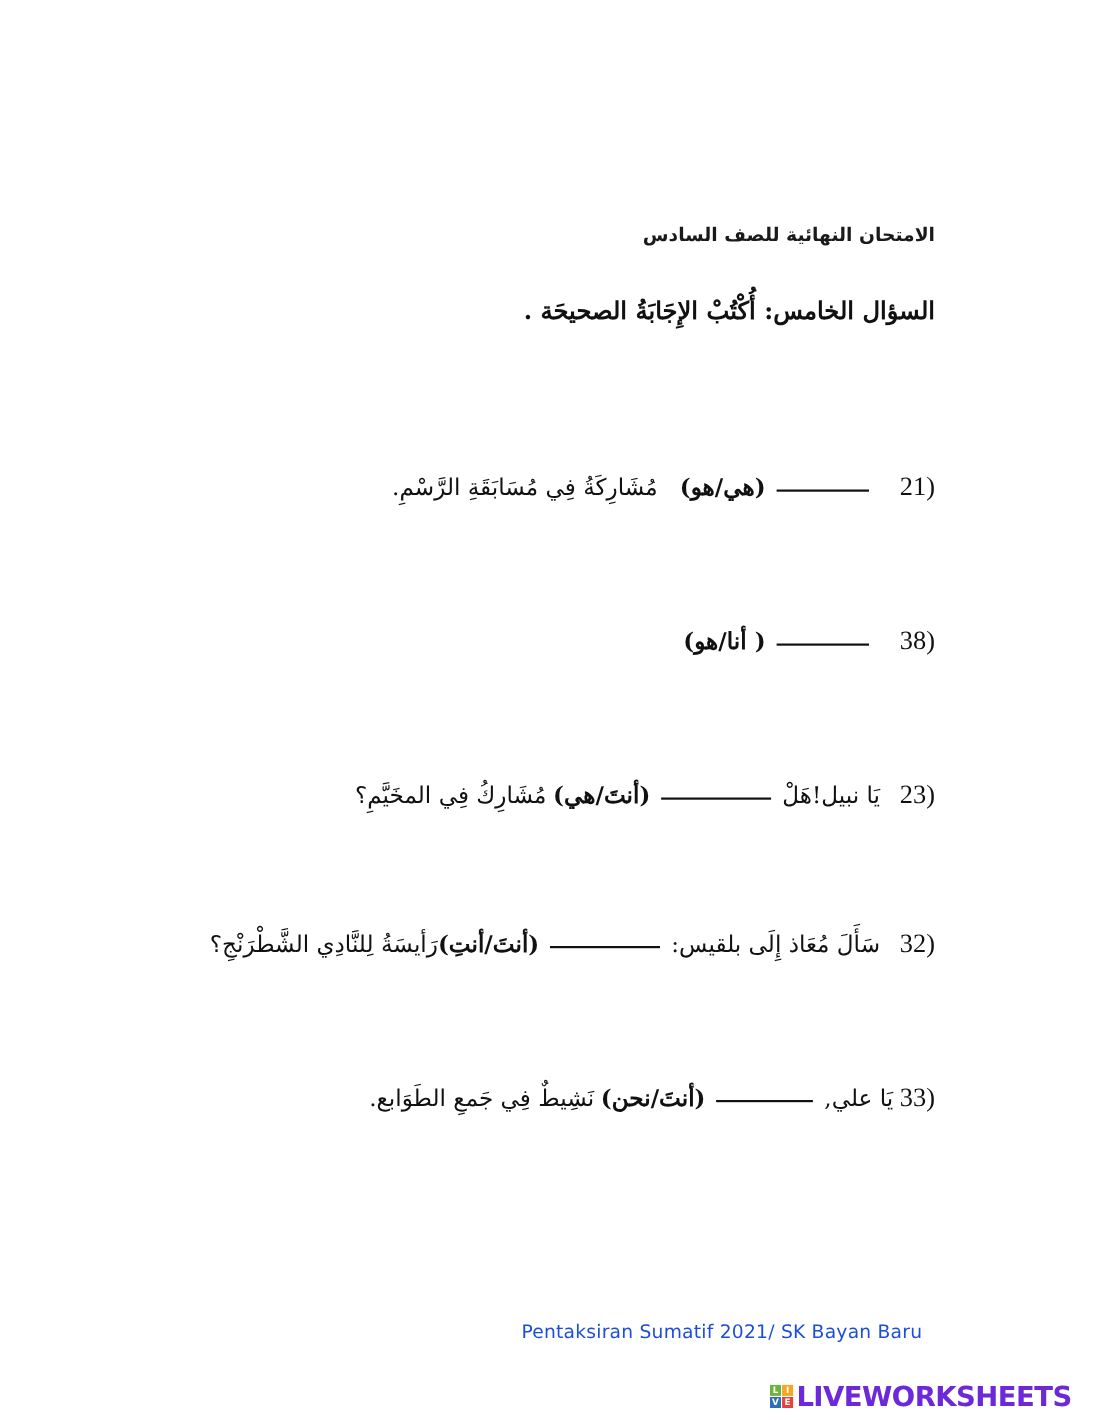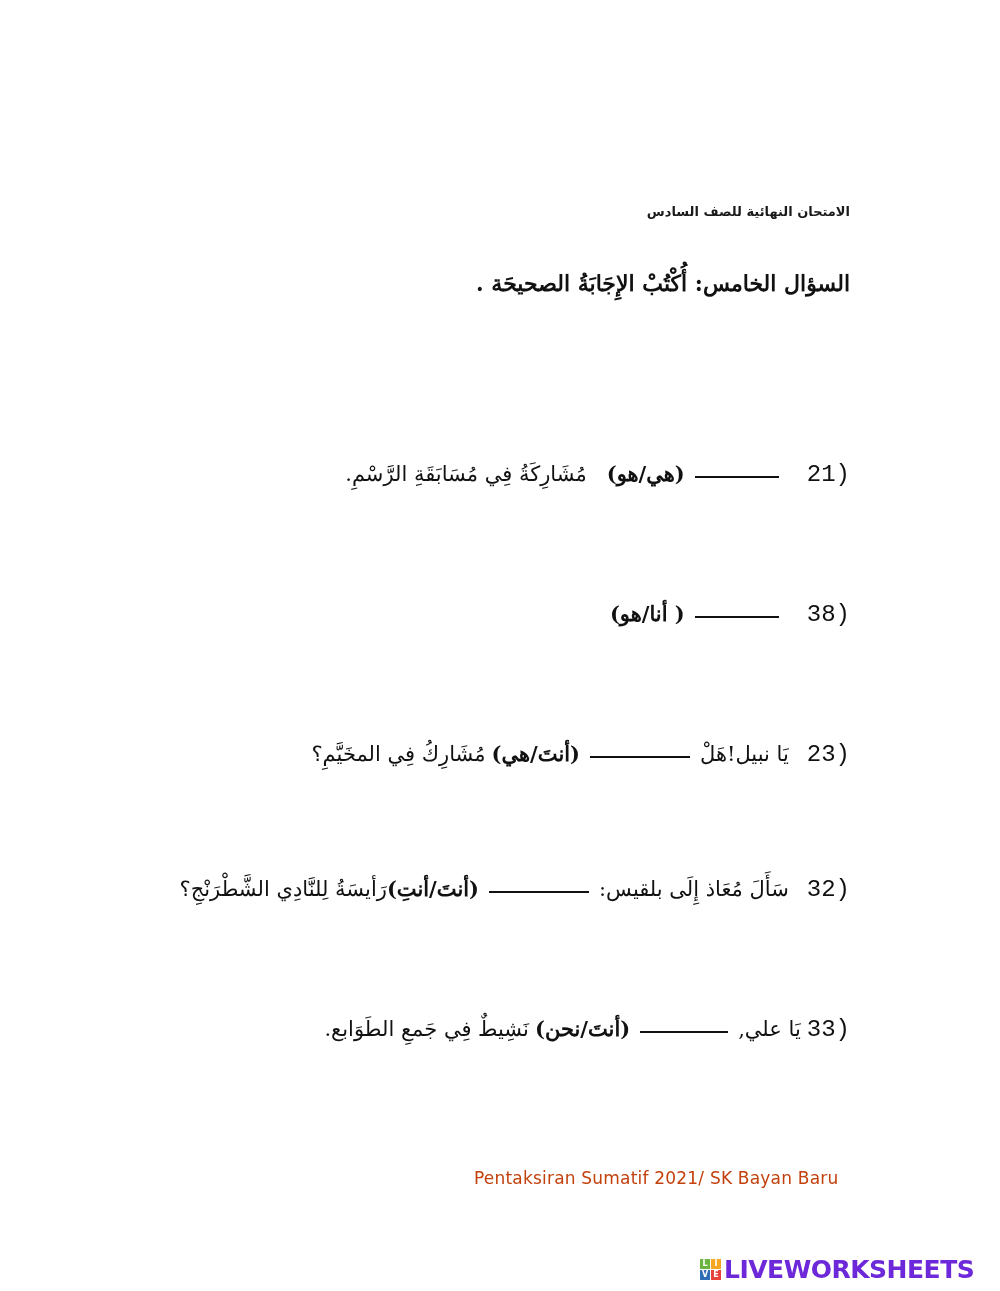--- a/index.html
+++ b/index.html
@@ -13,21 +13,21 @@
       position: relative;
       overflow: hidden;
       font-family: "DejaVu Serif", serif;
       color: #111111;
     }
     .page-header {
       position: absolute;
       right: 150px;
       top: 204px;
       font-family: "DejaVu Sans", sans-serif;
-      font-size: 13px;
+      font-size: 17px;
       font-weight: bold;
       direction: rtl;
       color: #1a1a1a;
     }
     .question-title {
       position: absolute;
       right: 150px;
       top: 270px;
       font-size: 22px;
       font-weight: bold;
@@ -38,21 +38,21 @@
       position: absolute;
       right: 150px;
       font-size: 21px;
       direction: rtl;
       white-space: nowrap;
       display: flex;
       align-items: baseline;
       gap: 0;
     }
     .item .num {
-      font-family: Liberation Mono, monospace;
+      font-family: Liberation Serif, serif;
       font-size: 24px;
       direction: ltr;
       margin-left: 18px;
       unicode-bidi: isolate;
     }
     .item .seg { unicode-bidi: isolate; }
     .item .blank {
       display: inline-block;
       width: 84px;
       border-bottom: 2px solid #111;
@@ -62,28 +62,28 @@
     }
     .item .blank input {
       width: 100%;
       border: none;
       outline: none;
       background: transparent;
       font-size: 16px;
       padding: 0;
       height: 14px;
     }
-    .item .opt { font-weight: bold; margin-top: 31px; }
+    .item .opt { font-weight: bold; }
     .footer-text {
       position: absolute;
       left: 474px;
-      top: 1168px;
+      top: 1201px;
       font-family: "DejaVu Sans", sans-serif;
       font-size: 17px;
-      color: #c2410c;
+      color: #1d4ed8;
       letter-spacing: 0.2px;
     }
     .lw-logo {
       position: absolute;
       left: 700px;
       top: 1255px;
       display: flex;
       align-items: center;
     }
     .lw-grid {

